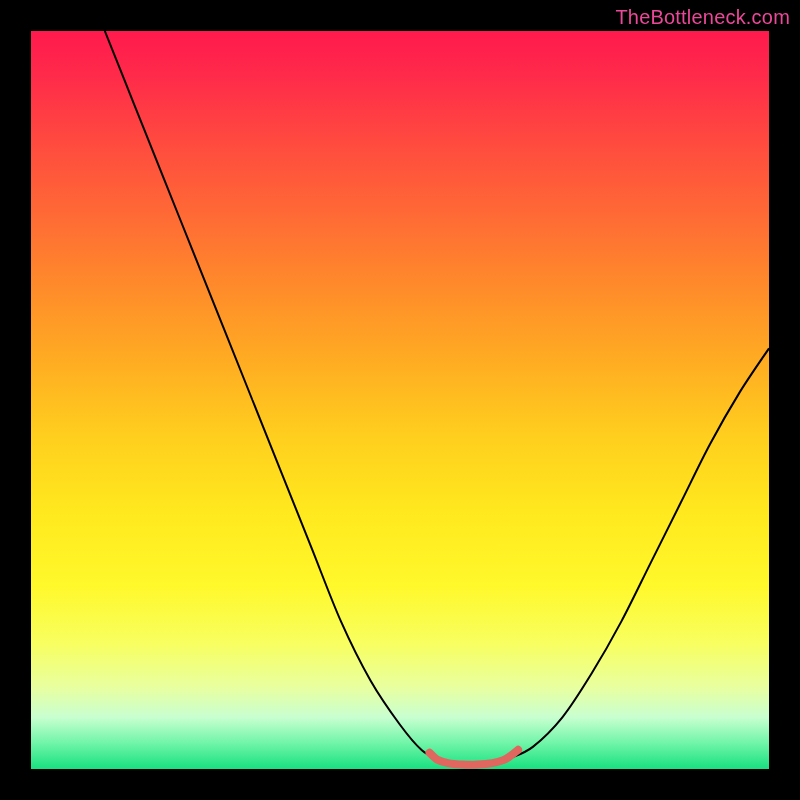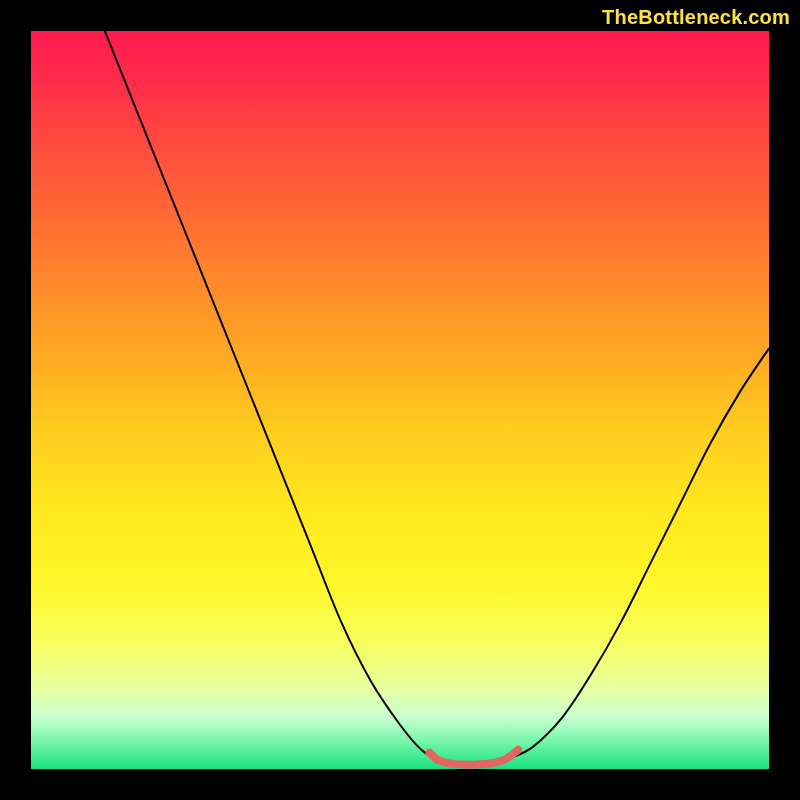--- a/index.html
+++ b/index.html
@@ -36,23 +36,23 @@
       #f8ff60 83%,
       #e8ffa0 89%,
       #c8ffd0 93%,
       #70f5a8 96.5%,
       #18e080 100%);
   }
   .watermark {
     position: absolute;
     top: 6px;
     right: 10px;
-    color: #fde047;
+    color: #ec4899;
     font-size: 20px;
-    font-weight: 700;
+    font-weight: 400;
     letter-spacing: 0.2px;
     z-index: 10;
   }
   svg {
     position: absolute;
     left: 0;
     top: 0;
   }
 </style>
 </head>

